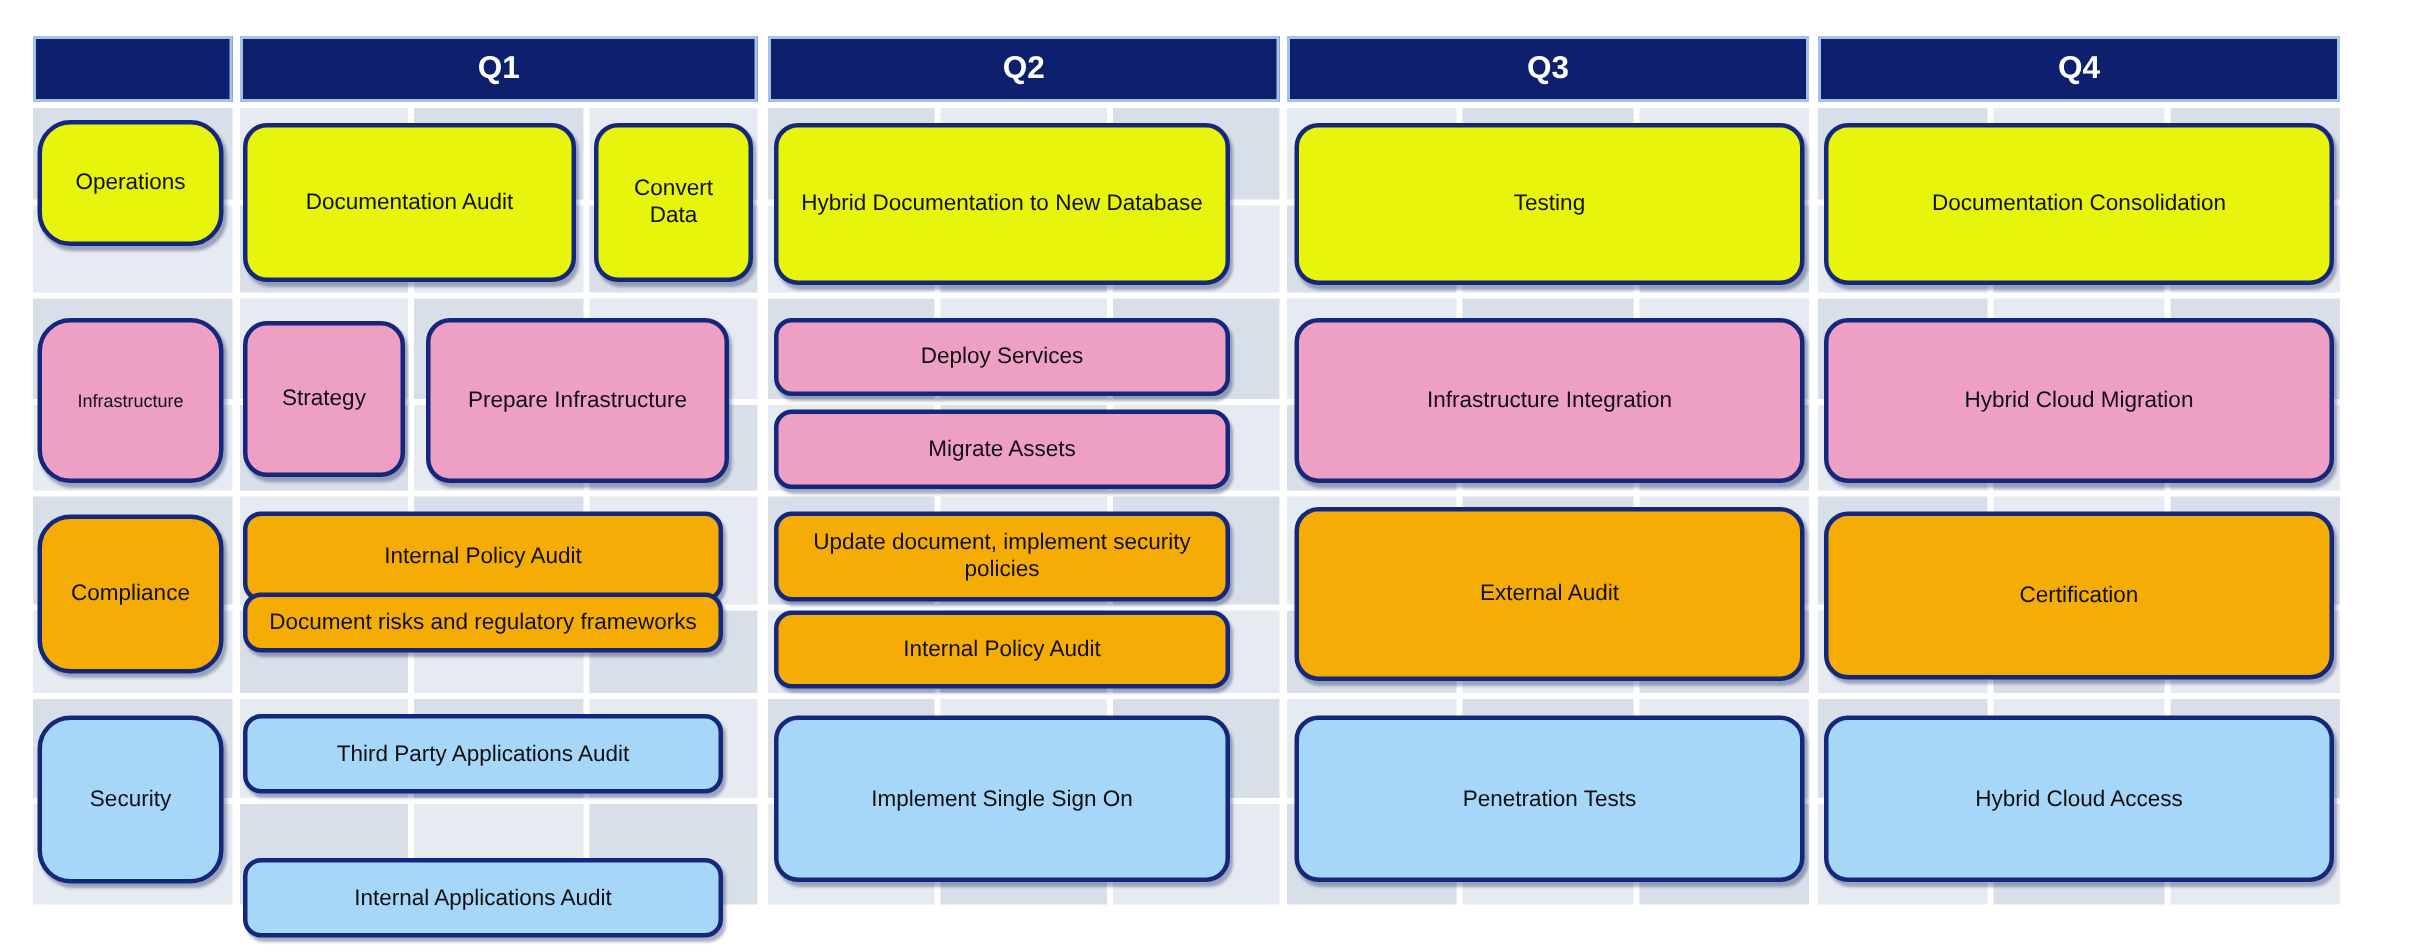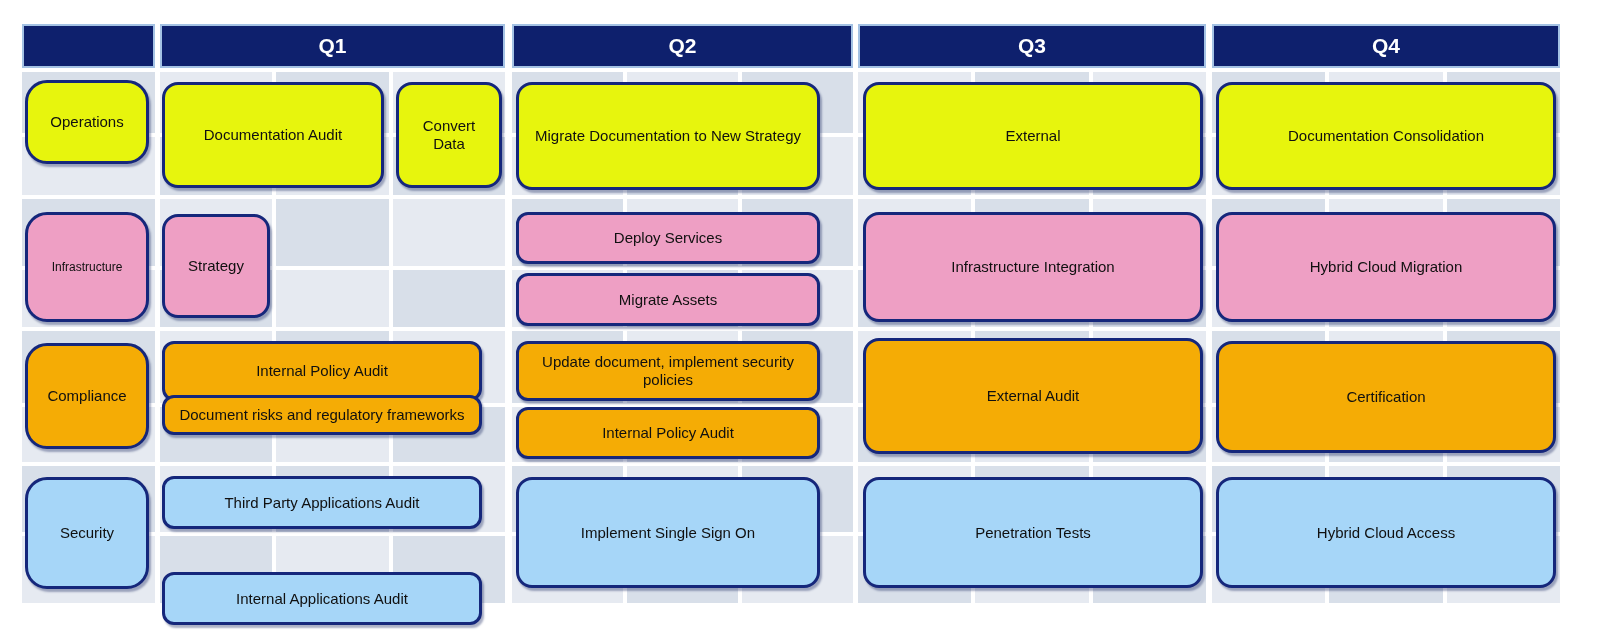--- a/index.html
+++ b/index.html
@@ -164,26 +164,27 @@
 
   <div class="hdr" style="left:22px;width:133px;"></div>
   <div class="hdr" style="left:160px;width:345px;">Q1</div>
   <div class="hdr" style="left:512px;width:341px;">Q2</div>
   <div class="hdr" style="left:858px;width:348px;">Q3</div>
   <div class="hdr" style="left:1212px;width:348px;">Q4</div>
 
   <div class="row-label c-yellow" style="left:25px;top:80px;width:124px;height:84px;">Operations</div>
   <div class="task r16 c-yellow" style="left:162px;top:82px;width:222px;height:106px;">Documentation Audit</div>
   <div class="task r16 c-yellow" style="left:396px;top:82px;width:106px;height:106px;">Convert Data</div>
-  <div class="task r16 c-yellow" style="left:516px;top:82px;width:304px;height:108px;">Migrate Documentation to New Strategy</div>
-  <div class="task r16 c-yellow" style="left:863px;top:82px;width:340px;height:108px;">External</div>
+  <div class="task r16 c-yellow" style="left:516px;top:82px;width:304px;height:108px;">Hybrid Documentation to New Database</div>
+  <div class="task r16 c-yellow" style="left:863px;top:82px;width:340px;height:108px;">Testing</div>
   <div class="task r16 c-yellow" style="left:1216px;top:82px;width:340px;height:108px;">Documentation Consolidation</div>
 
   <div class="row-label c-pink fs12" style="left:25px;top:212px;width:124px;height:110px;">Infrastructure</div>
   <div class="task r16 c-pink" style="left:162px;top:214px;width:108px;height:104px;">Strategy</div>
+  <div class="task r16 c-pink" style="left:284px;top:212px;width:202px;height:110px;">Prepare Infrastructure</div>
   <div class="task r12 c-pink" style="left:516px;top:212px;width:304px;height:52px;">Deploy Services</div>
   <div class="task r12 c-pink" style="left:516px;top:273px;width:304px;height:53px;">Migrate Assets</div>
   <div class="task r16 c-pink" style="left:863px;top:212px;width:340px;height:110px;">Infrastructure Integration</div>
   <div class="task r16 c-pink" style="left:1216px;top:212px;width:340px;height:110px;">Hybrid Cloud Migration</div>
 
   <div class="row-label c-orange" style="left:25px;top:343px;width:124px;height:106px;">Compliance</div>
   <div class="task r12 c-orange" style="left:162px;top:341px;width:320px;height:60px;">Internal Policy Audit</div>
   <div class="task r12 c-orange" style="left:162px;top:395px;width:320px;height:40px;">Document risks and regulatory frameworks</div>
   <div class="task r12 c-orange" style="left:516px;top:341px;width:304px;height:60px;">Update document, implement security policies</div>
   <div class="task r12 c-orange" style="left:516px;top:407px;width:304px;height:52px;">Internal Policy Audit</div>

